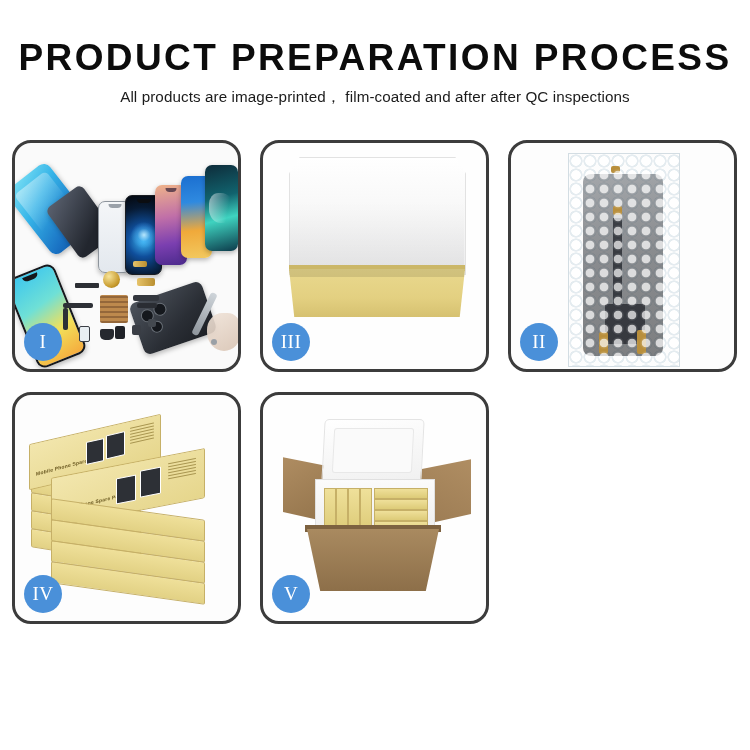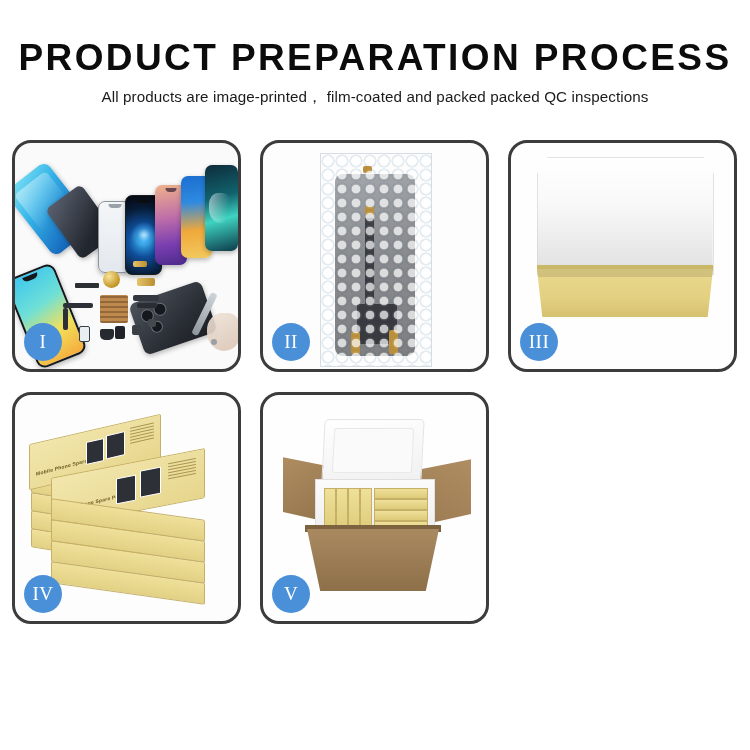--- a/index.html
+++ b/index.html
@@ -276,21 +276,21 @@
   }
   .tape{position:absolute;background:#9a7d54;opacity:.85;}
 </style>
 </head>
 <body>
 
 <div class="page">
 
   <div class="header">
     <div class="title">PRODUCT PREPARATION PROCESS</div>
-    <div class="subtitle">All products are image-printed， film-coated and packed packed QC inspections</div>
+    <div class="subtitle">All products are image-printed， film-coated and after after QC inspections</div>
   </div>
 
   <div class="grid">
 
     <div class="row">
 
       <div class="panel p1">
         <div class="scene">
           <div class="ph ph-film"></div>
           <div class="ph ph-dark"></div>
@@ -319,45 +319,45 @@
           <div class="prt small1"></div>
           <div class="prt small2"></div>
           <div class="prt small3"></div>
           <div class="prt hand"></div>
           <div class="prt screwdr"></div>
           <div class="prt screws"></div>
         </div>
         <div class="badge">I</div>
       </div>
 
+      <div class="panel p3">
+        <div class="scene">
+          <div class="b3-lid"></div>
+          <div class="b3-lidshade"></div>
+          <div class="b3-foam"></div>
+          <div class="b3-rim"></div>
+          <div class="b3-front"></div>
+        </div>
+        <div class="badge">III</div>
+      </div>
+
       <div class="panel p2">
         <div class="scene">
           <div class="bag">
             <div class="bag-inner"></div>
             <div class="bag-flex" style="left:44px;top:64px;width:9px;height:86px;"></div>
             <div class="bag-flex" style="left:36px;top:150px;width:40px;height:40px;"></div>
             <div class="bag-conn" style="left:44px;top:52px;width:9px;height:9px;"></div>
             <div class="bag-conn" style="left:30px;top:178px;width:9px;height:22px;"></div>
             <div class="bag-conn" style="left:68px;top:176px;width:9px;height:24px;"></div>
             <div class="bag-conn" style="left:42px;top:12px;width:9px;height:7px;"></div>
             <div class="bag-overlay"></div>
           </div>
         </div>
         <div class="badge">II</div>
-      </div>
-
-      <div class="panel p3">
-        <div class="scene">
-          <div class="b3-lid"></div>
-          <div class="b3-lidshade"></div>
-          <div class="b3-foam"></div>
-          <div class="b3-rim"></div>
-          <div class="b3-front"></div>
-        </div>
-        <div class="badge">III</div>
       </div>
 
     </div>
 
     <div class="row">
 
       <div class="panel p4">
         <div class="scene">
           <div class="stack">
 

